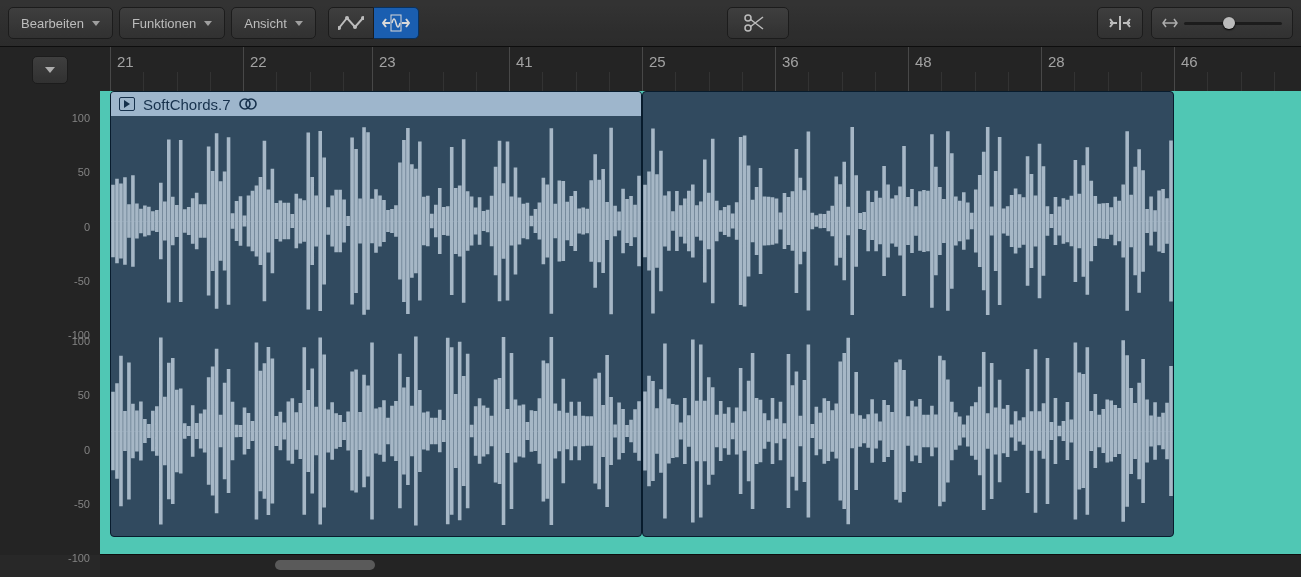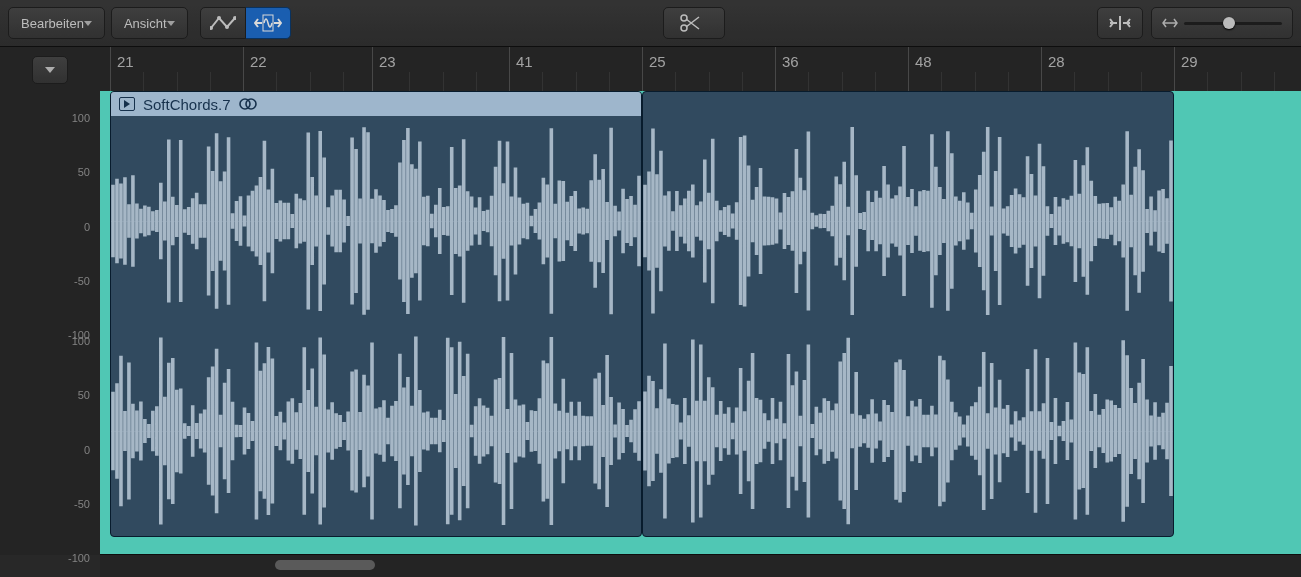--- a/index.html
+++ b/index.html
@@ -1,20 +1,20 @@
 <!DOCTYPE html>
 <html><head>
 <meta charset="utf-8">
 <style>
   html,body{margin:0;padding:0;background:#2a2a2a;font-family:-apple-system,Helvetica,Arial,sans-serif;font-size:13px;color:#ccc;user-select:none;overflow:hidden;}
   .app{width:1301px;height:577px;position:relative;background:#2f2f2f;}
 
   
   .toolbar{height:46px;background:linear-gradient(#3d3d3d,#333);border-bottom:1px solid #111;display:flex;align-items:center;padding:0 8px;gap:6px;position:relative;}
-  .menu-btn{height:30px;padding:0 12px;background:linear-gradient(#4a4a4a,#3a3a3a);border:1px solid #222;border-radius:5px;color:#ddd;display:flex;align-items:center;cursor:pointer;}
+  .menu-btn{height:30px;padding:0 12px;background:linear-gradient(#4a4a4a,#3a3a3a);border:1px solid #222;border-radius:5px;color:#ddd;display:flex;align-items:center;gap:8px;cursor:pointer;}
   .menu-btn .chev{width:0;height:0;border-left:4px solid transparent;border-right:4px solid transparent;border-top:5px solid #bbb;}
   .tool-group{display:flex;gap:0;margin-left:6px;}
   .tool{width:44px;height:30px;background:linear-gradient(#4a4a4a,#3a3a3a);border:1px solid #222;display:flex;align-items:center;justify-content:center;cursor:pointer;}
   .tool.l{border-top-left-radius:5px;border-bottom-left-radius:5px;}
   .tool.r{border-top-right-radius:5px;border-bottom-right-radius:5px;border-left:none;}
   .tool.single{border-radius:5px;}
   .tool.selected{background:#1f6fcf;border-color:#0b3b70;}
   .sp{flex:1;}
   .right-tools{display:flex;gap:8px;align-items:center;}
   .zoom-slider{width:120px;height:30px;background:linear-gradient(#4a4a4a,#3a3a3a);border:1px solid #222;border-radius:5px;position:relative;display:flex;align-items:center;padding:0 10px;}
@@ -59,20 +59,24 @@
 <body>
 
 <div class="app">
 
   <div class="toolbar">
     <div class="menu-btn">
       <span>Bearbeiten</span>
       <span class="chev"></span>
     </div>
     <div class="menu-btn">
+      <span>Funktionen</span>
+      <span class="chev"></span>
+    </div>
+    <div class="menu-btn">
       <span>Ansicht</span>
       <span class="chev"></span>
     </div>
 
     <div class="tool-group">
       <div class="tool l">
         <svg width="26" height="16" viewBox="0 0 26 16">
             <path d="M1 13 L9 3 L17 12 L25 3" stroke="#ddd" stroke-width="2" fill="none"></path>
             <circle cx="1" cy="13" r="2" fill="#ddd"></circle>
             <circle cx="9" cy="3" r="2" fill="#ddd"></circle>
@@ -171,21 +175,21 @@
         <div class="bar-tick" style="left: 841.25px; border-left-color: rgb(61, 61, 61); height: 45%; top: 55%;"></div>
         <div class="bar-tick" style="left: 874.5px; border-left-color: rgb(61, 61, 61); height: 45%; top: 55%;"></div>
         <div class="bar-tick" style="left: 907.75px; border-left-color: rgb(61, 61, 61); height: 45%; top: 55%;"></div>
         <div class="bar-tick" style="left: 941px;">
           <div class="bar-label">28</div>
         </div>
         <div class="bar-tick" style="left: 974.25px; border-left-color: rgb(61, 61, 61); height: 45%; top: 55%;"></div>
         <div class="bar-tick" style="left: 1007.5px; border-left-color: rgb(61, 61, 61); height: 45%; top: 55%;"></div>
         <div class="bar-tick" style="left: 1040.75px; border-left-color: rgb(61, 61, 61); height: 45%; top: 55%;"></div>
         <div class="bar-tick" style="left: 1074px;">
-          <div class="bar-label">29</div>
+          <div class="bar-label">46</div>
         </div>
         <div class="bar-tick" style="left: 1107.25px; border-left-color: rgb(61, 61, 61); height: 45%; top: 55%;"></div>
         <div class="bar-tick" style="left: 1140.5px; border-left-color: rgb(61, 61, 61); height: 45%; top: 55%;"></div>
         <div class="bar-tick" style="left: 1173.75px; border-left-color: rgb(61, 61, 61); height: 45%; top: 55%;"></div>
       </div>
   </div>
 
   <div class="editor">
     <div class="amp-gutter" id="amp-gutter">
         <div class="amp-label" style="top: 27px;">100</div>

